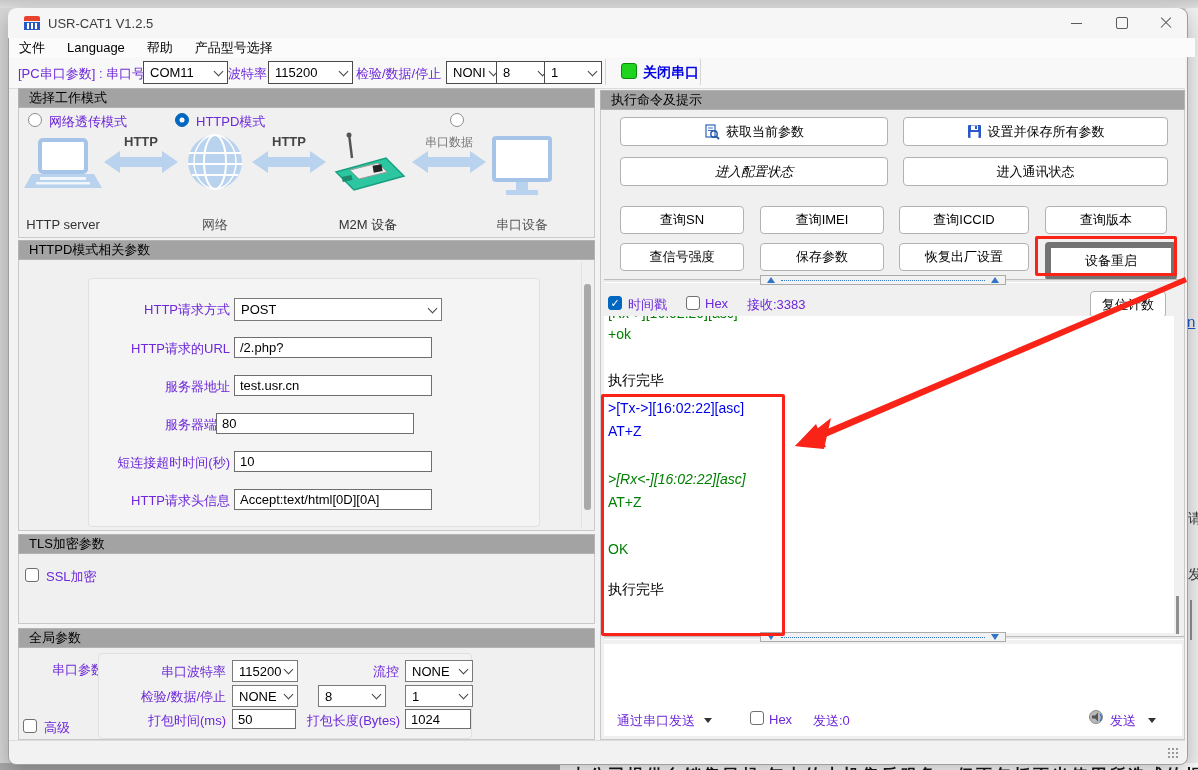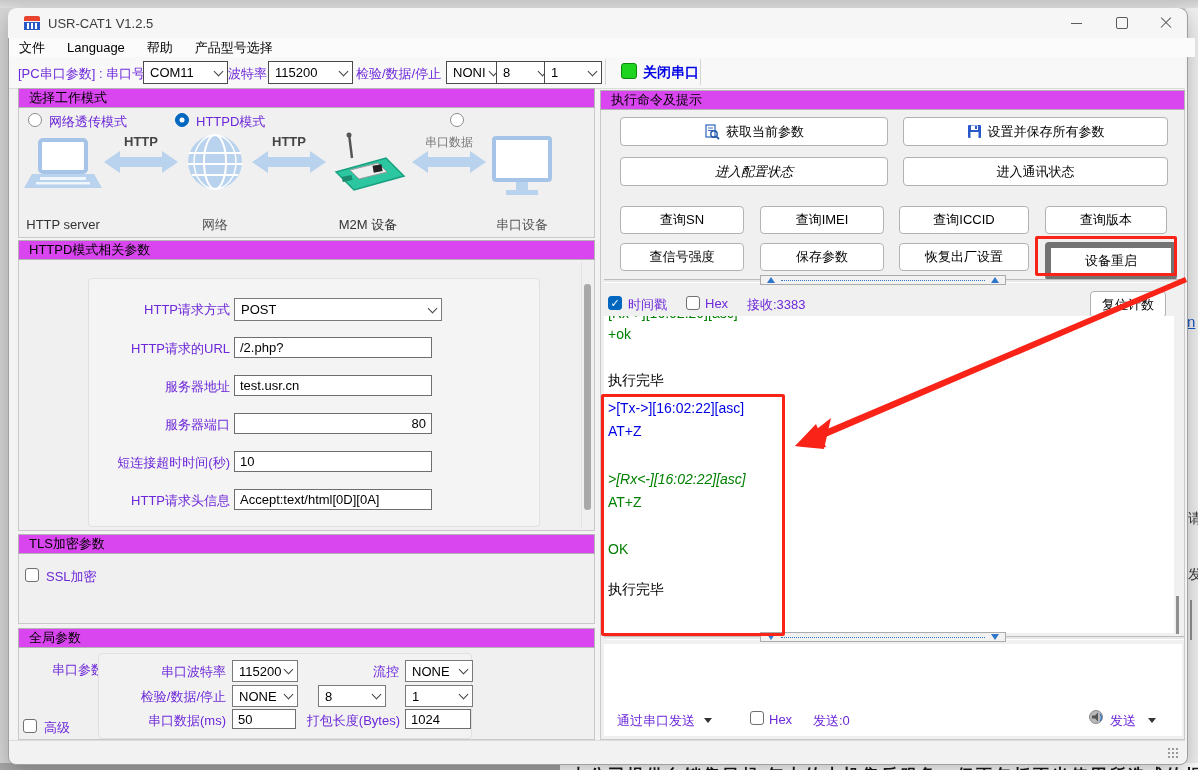--- a/index.html
+++ b/index.html
@@ -23,21 +23,21 @@
   
   .combo{position:absolute;background:#fff;border:1px solid #4a4a4a;display:flex;align-items:center;
          justify-content:space-between;padding:0 4px 0 6px;font-size:13px;overflow:hidden;white-space:nowrap;}
   .combo .val{overflow:hidden;white-space:nowrap;}
   .chev{flex:0 0 auto;width:6px;height:6px;border-right:1.4px solid #444;border-bottom:1.4px solid #444;
         transform:rotate(45deg);margin:-3px 1px 0 4px;}
   .input{position:absolute;background:#fff;border:1px solid #6e6e6e;padding:1px 5px;font-size:13px;
          overflow:hidden;white-space:nowrap;display:flex;align-items:center;}
   .btn{position:absolute;background:#fff;border:1px solid #b2b2b2;border-radius:4px;display:flex;
        align-items:center;justify-content:center;gap:6px;font-size:13px;color:#000;}
-  .gbh{position:absolute;height:20px;background:#d946ef;border:1px solid #b3b3b3;font-size:13px;
+  .gbh{position:absolute;height:20px;background:#a3a3a3;border:1px solid #b3b3b3;font-size:13px;
        display:flex;align-items:center;padding-left:10px;box-sizing:border-box;}
   .gbb{position:absolute;background:#f0f0f0;border-left:1px solid #c9c9c9;border-right:1px solid #c9c9c9;
        border-bottom:1px solid #c9c9c9;box-sizing:border-box;}
   .innerpanel{position:absolute;background:#f4f4f4;border:1px solid #e0e0e0;border-radius:4px;}
   .radio{position:absolute;width:14px;height:14px;border:1px solid #8b8b8b;border-radius:50%;background:#fff;box-sizing:border-box;}
   .radio.sel{border:1px solid #0067c0;background:#0067c0;}
   .radio.sel::after{content:"";position:absolute;left:50%;top:50%;width:5px;height:5px;background:#fff;border-radius:50%;transform:translate(-50%,-50%);}
   .cb{position:absolute;width:14px;height:14px;border:1px solid #707070;border-radius:3px;background:#fff;box-sizing:border-box;}
   .cb.on{background:#0067c0;border-color:#0067c0;color:#fff;display:flex;align-items:center;justify-content:center;font-size:11px;line-height:1;}
   
@@ -195,21 +195,21 @@
 </div>
 <span class="lbl" style="left:122px;top:340px;width:108px;text-align:right;">HTTP请求的URL</span>
 <div class="input" style="left:234px;top:337px;width:186px;height:17px;">
   <span>/2.php?</span>
 </div>
 <span class="lbl" style="left:165px;top:378px;width:65px;text-align:right;">服务器地址</span>
 <div class="input" style="left:234px;top:375px;width:186px;height:17px;">
   <span>test.usr.cn</span>
 </div>
 <span class="lbl" style="left:165px;top:416px;width:65px;text-align:right;">服务器端口</span>
-<div class="input" style="left:234px;top:413px;width:186px;height:17px;justify-content:flex-end;">
+<div class="input" style="left:216px;top:413px;width:186px;height:17px;">
   <span>80</span>
 </div>
 <span class="lbl" style="left:100px;top:454px;width:130px;text-align:right;">短连接超时时间(秒)</span>
 <div class="input" style="left:234px;top:451px;width:186px;height:17px;">
   <span>10</span>
 </div>
 <span class="lbl" style="left:128px;top:492px;width:102px;text-align:right;">HTTP请求头信息</span>
 <div class="input" style="left:234px;top:489px;width:186px;height:17px;">
   <span>Accept:text/html[0D][0A]</span>
 </div>
@@ -247,21 +247,21 @@
     <span class="chev"></span>
 </div>
 <div class="combo" style="left:318px;top:685px;width:56px;height:20px;border-color:#7a7a7a;">
   <span class="val">8</span>
     <span class="chev"></span>
 </div>
 <div class="combo" style="left:405px;top:685px;width:56px;height:20px;border-color:#7a7a7a;">
   <span class="val">1</span>
     <span class="chev"></span>
 </div>
-<span class="lbl" style="left:146px;top:712px;width:80px;text-align:right;">串口数据(ms)</span>
+<span class="lbl" style="left:146px;top:712px;width:80px;text-align:right;">打包时间(ms)</span>
 <div class="input" style="left:232px;top:709px;width:52px;height:16px;">
   <span>50</span>
 </div>
 <span class="lbl" style="left:300px;top:712px;width:100px;text-align:right;">打包长度(Bytes)</span>
 <div class="input" style="left:405px;top:709px;width:54px;height:16px;">
   <span>1024</span>
 </div>
 <div class="cb" style="left:23px;top:719px;"></div>
 <span class="lbl" style="left:44px;top:719px;">高级</span>
 

